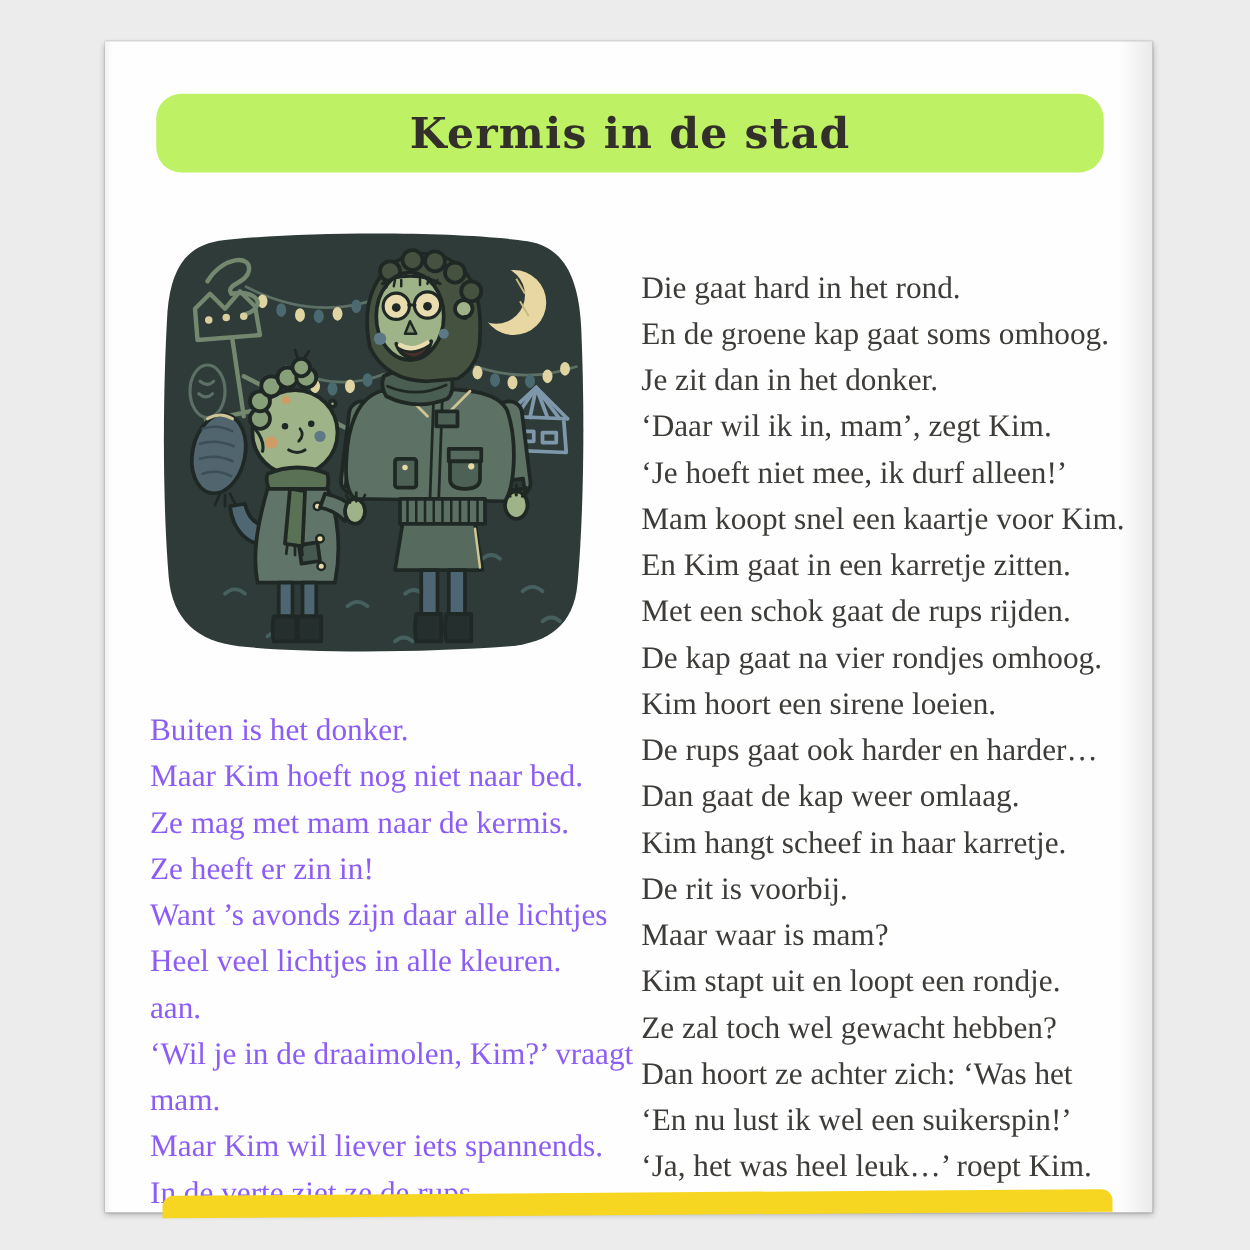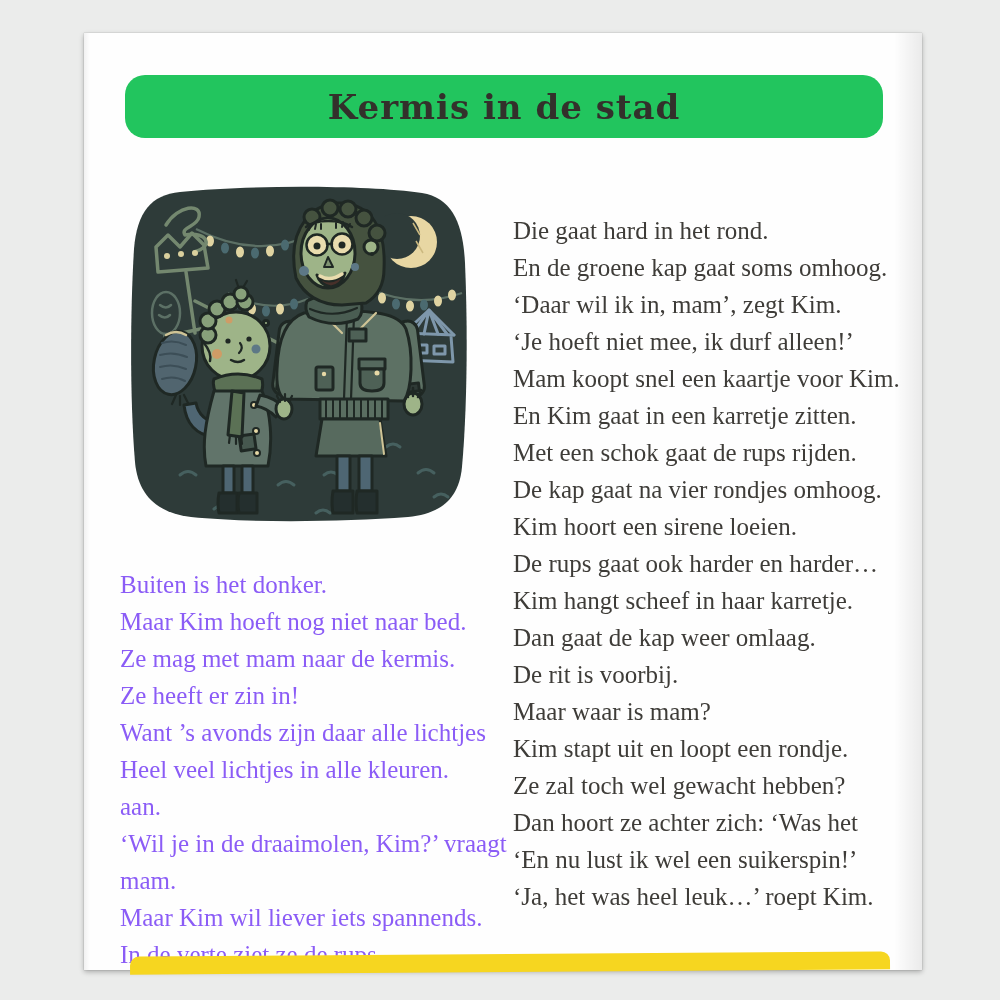--- a/index.html
+++ b/index.html
@@ -41,21 +41,21 @@
   .bottom-strip {
     position:absolute; left:46px; top:921px; width:760px; height:18px;
     border-radius:9px 9px 0 0; transform:rotate(-0.4deg);
   }
 </style>
 </head>
 <body>
 
 <div class="page">
 
-  <div class="banner" style="background:#22c55e;">
+  <div class="banner" style="background:#bef264;">
     <h1 style="color:#33302b;">Kermis in de stad</h1>
   </div>
 
   <div class="illustration">
     <svg viewBox="0 0 340 340" width="340" height="340">
 
       <path d="M 52,9 C 120,2 238,2 294,10 C 324,15 335,40 337,80 C 340,150 339,228 334,284 C 331,317 311,331 280,334 C 212,339 122,340 63,334 C 30,330 10,313 7,279 C 2,220 2,132 6,66 C 9,29 23,12 52,9 Z" fill="#2e3b39"></path>
 
       <g>
         <circle cx="283" cy="59" r="26" fill="#e8d7a3"></circle>
@@ -266,30 +266,31 @@
       <div class="story-line">aan.</div>
       <div class="story-line">‘Wil je in de draaimolen, Kim?’ vraagt</div>
       <div class="story-line">mam.</div>
       <div class="story-line">Maar Kim wil liever iets spannends.</div>
       <div class="story-line">In de verte ziet ze de rups.</div>
     </div>
 
   <div class="story story-right" style="color:#3e3c38;">
       <div class="story-line">Die gaat hard in het rond.</div>
       <div class="story-line">En de groene kap gaat soms omhoog.</div>
+      <div class="story-line">Je zit dan in het donker.</div>
       <div class="story-line">‘Daar wil ik in, mam’, zegt Kim.</div>
       <div class="story-line">‘Je hoeft niet mee, ik durf alleen!’</div>
       <div class="story-line">Mam koopt snel een kaartje voor Kim.</div>
       <div class="story-line">En Kim gaat in een karretje zitten.</div>
       <div class="story-line">Met een schok gaat de rups rijden.</div>
       <div class="story-line">De kap gaat na vier rondjes omhoog.</div>
       <div class="story-line">Kim hoort een sirene loeien.</div>
       <div class="story-line">De rups gaat ook harder en harder…</div>
+      <div class="story-line">Dan gaat de kap weer omlaag.</div>
       <div class="story-line">Kim hangt scheef in haar karretje.</div>
-      <div class="story-line">Dan gaat de kap weer omlaag.</div>
       <div class="story-line">De rit is voorbij.</div>
       <div class="story-line">Maar waar is mam?</div>
       <div class="story-line">Kim stapt uit en loopt een rondje.</div>
       <div class="story-line">Ze zal toch wel gewacht hebben?</div>
       <div class="story-line">Dan hoort ze achter zich: ‘Was het</div>
       <div class="story-line">‘En nu lust ik wel een suikerspin!’</div>
       <div class="story-line">‘Ja, het was heel leuk…’ roept Kim.</div>
     </div>
 
   <div class="bottom-strip" style="background:#f6d620;"></div>

